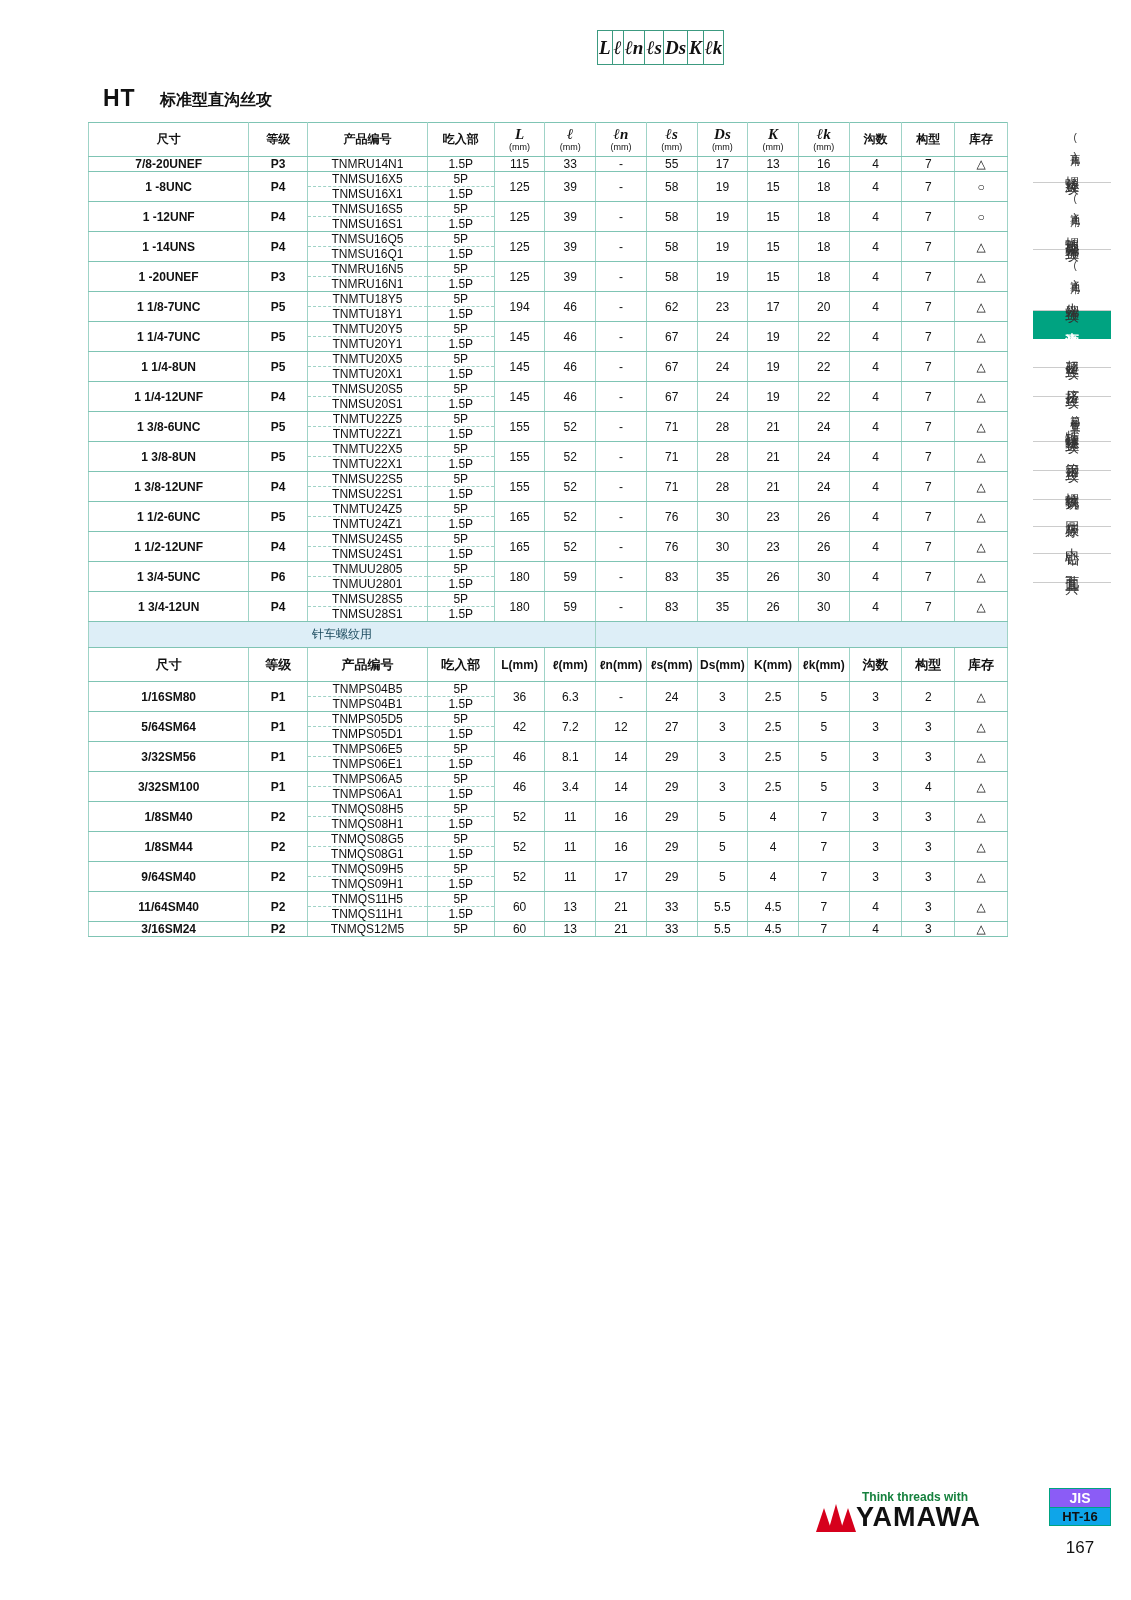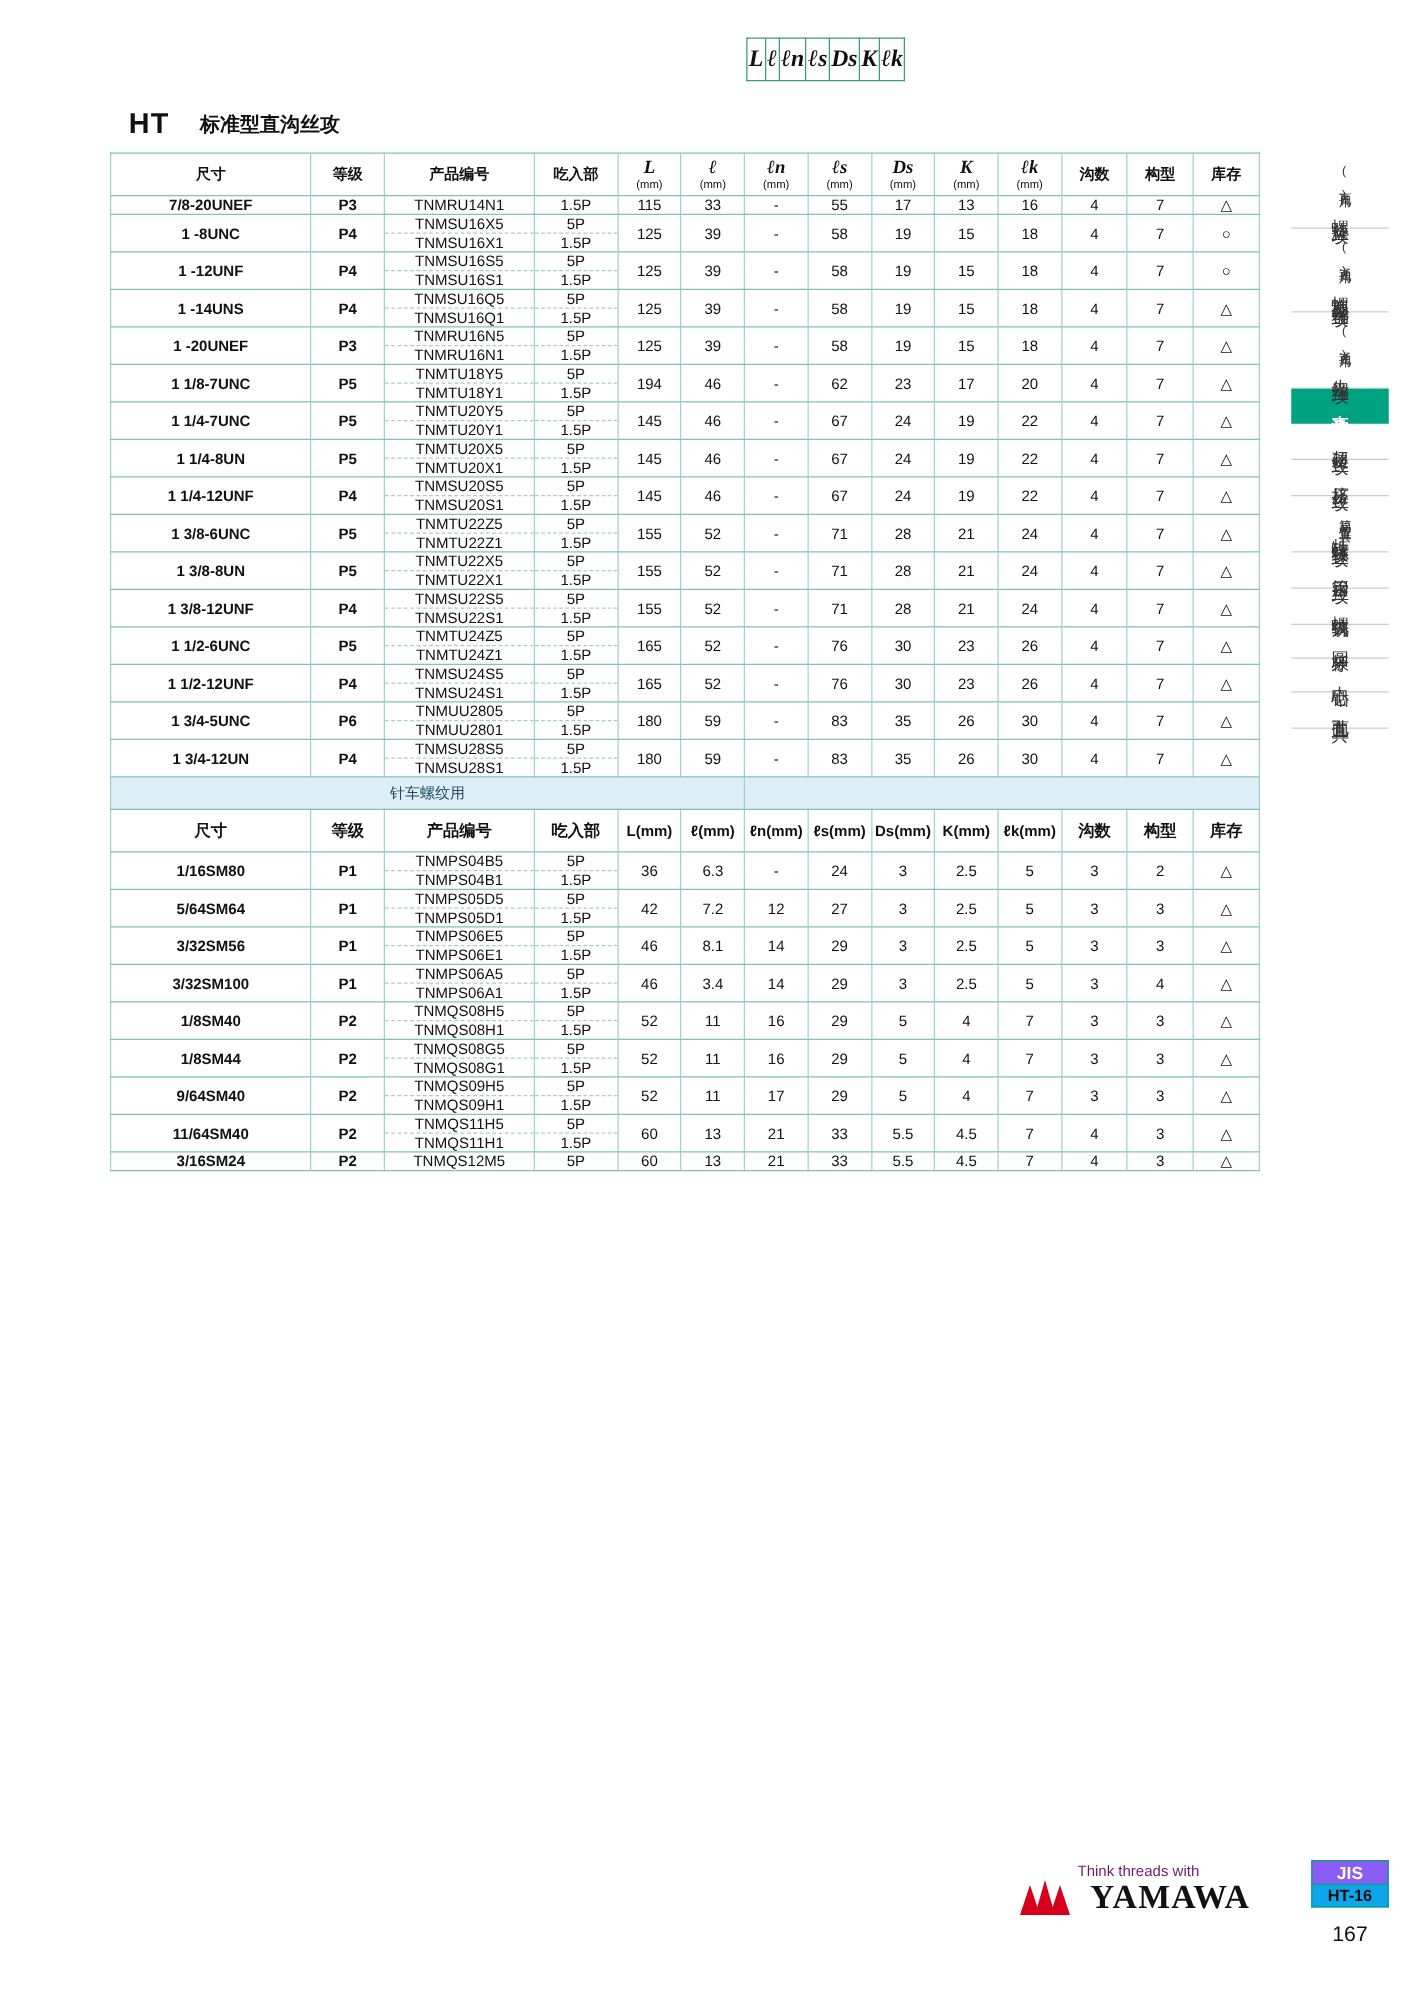--- a/index.html
+++ b/index.html
@@ -135,24 +135,24 @@
   .tab .sub { font-size:10px; }
 
   .tab-row { display:flex; flex-direction:row-reverse; justify-content:center; }
 
   
   .footer-note {
     position:absolute; left:540px; top:1498px;
     font-size:10px; color:#222; line-height:1.6;
   }
   .logo-box { position:absolute; left:812px; top:1490px; width:200px; height:50px; }
-  .logo-think { font-size:12px; color:#701a75; position:absolute; left:50px; top:0; }
+  .logo-think { font-size:12px; color:#15803d; position:absolute; left:50px; top:0;font-weight:bold; }
   .logo-yamawa {
-    position:absolute; left:60px; top:12px;
-    font-size:27px; font-weight:bold; letter-spacing:1px; color:#111;font-family:Liberation Serif, serif;
+    position:absolute; left:44px; top:12px;
+    font-size:27px; font-weight:bold; letter-spacing:1px; color:#111;
   }
   .logo-mark { position:absolute; left:0px; top:10px; }
 
   .jis-box { position:absolute; right:20px; top:1488px; width:62px; text-align:center; }
   .jis-top {
     background:#8b5cf6; color:#fff; font-size:14px; font-weight:bold;
     border:1px solid #00a381; padding:1px 0;
   }
   .jis-bot {
     background:#0ea5e9; color:#111; font-size:13px; font-weight:bold;

